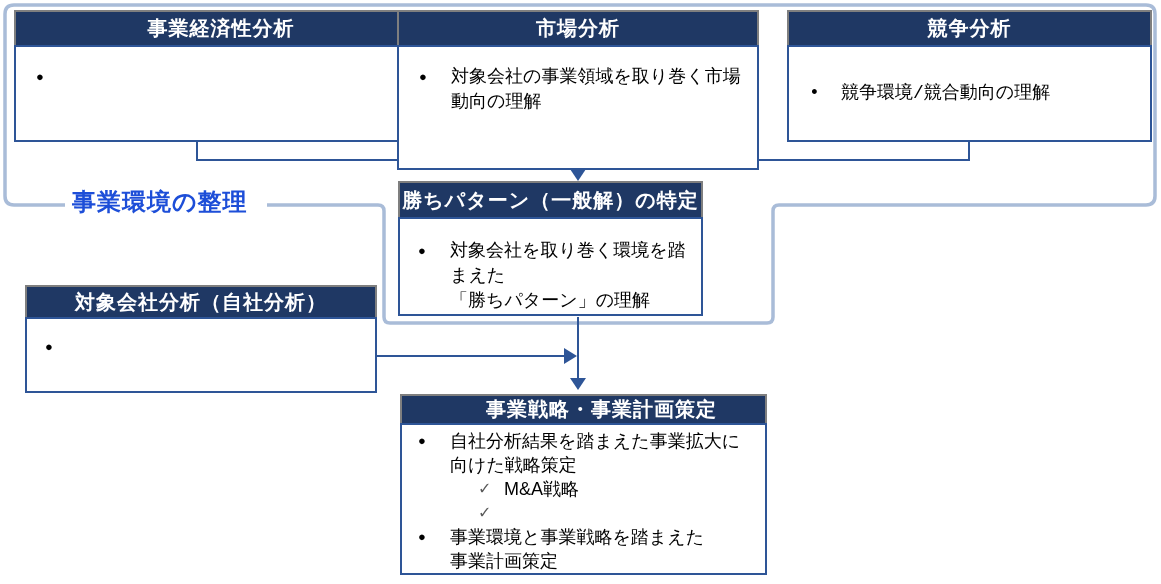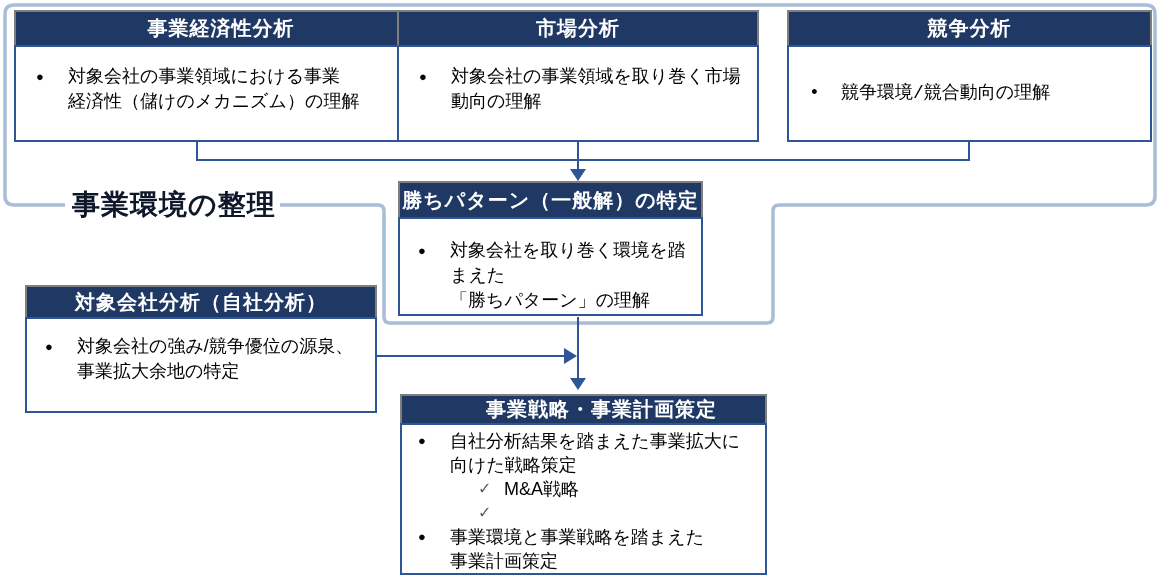--- a/index.html
+++ b/index.html
@@ -16,47 +16,47 @@
   .bullet-row{display:flex;align-items:flex-start;line-height:25px;}
   .bullet-marker{width:32px;flex:0 0 32px;text-align:left;padding-left:4px;font-size:13px;line-height:25px;}
   .bullet-marker.small{font-size:18px;}
   .bullet-text{white-space:pre-line;flex:1;}
 
   
   #box-economics{left:14px;top:10px;width:414px;height:132px;}
   #box-economics .box-header{height:35px;}
   #box-economics .box-body{padding:17px 6px 0 16px;}
 
-  #box-market{left:397px;top:10px;width:362px;height:132px;}
+  #box-market{left:397px;top:10px;width:362px;height:160px;}
   #box-market .box-header{height:35px;}
   #box-market .box-body{padding:17px 6px 0 16px;}
 
   #box-competition{left:787px;top:10px;width:365px;height:132px;font-family:Liberation Mono, monospace;}
   #box-competition .box-header{height:35px;}
   #box-competition .box-body{padding:0 6px 0 16px;display:flex;align-items:center;}
   #box-competition .bullet-row{width:100%;}
 
   #box-winning{left:398px;top:181px;width:305px;height:135px;}
   #box-winning .box-header{height:36px;}
   #box-winning .box-body{padding:19px 4px 0 14px;}
 
-  #box-self{left:25px;top:285px;width:352px;height:128px;}
+  #box-self{left:25px;top:285px;width:352px;height:108px;}
   #box-self .box-header{height:32px;}
   #box-self .box-body{padding:15px 4px 0 14px;}
 
   #box-strategy{left:400px;top:394px;width:367px;height:181px;}
   #box-strategy .box-header{height:30px;padding-left:36px;}
   #box-strategy .box-body{padding:4px 4px 0 12px;}
   #box-strategy .bullet-row{line-height:24px;}
   #box-strategy .bullet-marker{line-height:24px;}
   .bullet-row.sub{margin-left:60px;}
   .bullet-row.sub .bullet-marker{width:26px;flex:0 0 26px;font-size:16px;color:#595959;line-height:24px;}
 
-  .group-label{position:absolute;left:68px;top:186px;font-size:28px;font-weight:bold;
-    color:#0f172a;background:#ffffff;padding:0 4px;letter-spacing:1px;}
+  .group-label{position:absolute;left:68px;top:186px;font-size:24px;font-weight:bold;
+    color:#1d4ed8;background:#ffffff;padding:0 4px;letter-spacing:1px;}
 </style>
 </head>
 <body>
 
 <div id="canvas">
 
   <svg id="connector-layer" viewBox="0 0 1161 584" xmlns="http://www.w3.org/2000/svg">
 
     <path d="M 267 205 L 378 205 Q 384 205 384 211 L 384 317 Q 384 323 390 323 L 767 323 Q 773 323 773 317 L 773 211 Q 773 205 779 205 L 1146 205 Q 1155 205 1155 196 L 1155 14 Q 1155 5 1146 5 L 14 5 Q 5 5 5 14 L 5 196 Q 5 205 14 205 L 65 205" fill="none" stroke="#a9bcd8" stroke-width="3.5" stroke-linejoin="round"></path>
 
@@ -68,22 +68,20 @@
     <polygon points="564,348 564,364 577,356" fill="#2e5597"></polygon>
   </svg>
 
   <div class="box" id="box-economics">
     <div class="box-header">
       <span>事業経済性分析</span>
     </div>
     <div class="box-body">
       <div class="bullet-row">
         <span class="bullet-marker">●</span>
-        <span class="bullet-text">対象会社の事業領域における事業
-経済性（儲けのメカニズム）の理解</span>
       </div>
     </div>
   </div>
 
   <div class="box" id="box-market">
     <div class="box-header">
       <span>市場分析</span>
     </div>
     <div class="box-body">
       <div class="bullet-row">
@@ -121,22 +119,20 @@
     </div>
   </div>
 
   <div class="box" id="box-self">
     <div class="box-header">
       <span>対象会社分析（自社分析）</span>
     </div>
     <div class="box-body">
       <div class="bullet-row">
         <span class="bullet-marker">●</span>
-        <span class="bullet-text">対象会社の強み/競争優位の源泉、
-事業拡大余地の特定</span>
       </div>
     </div>
   </div>
 
   <div class="box" id="box-strategy">
     <div class="box-header">
       <span>事業戦略・事業計画策定</span>
     </div>
     <div class="box-body">
       <div class="bullet-row">

